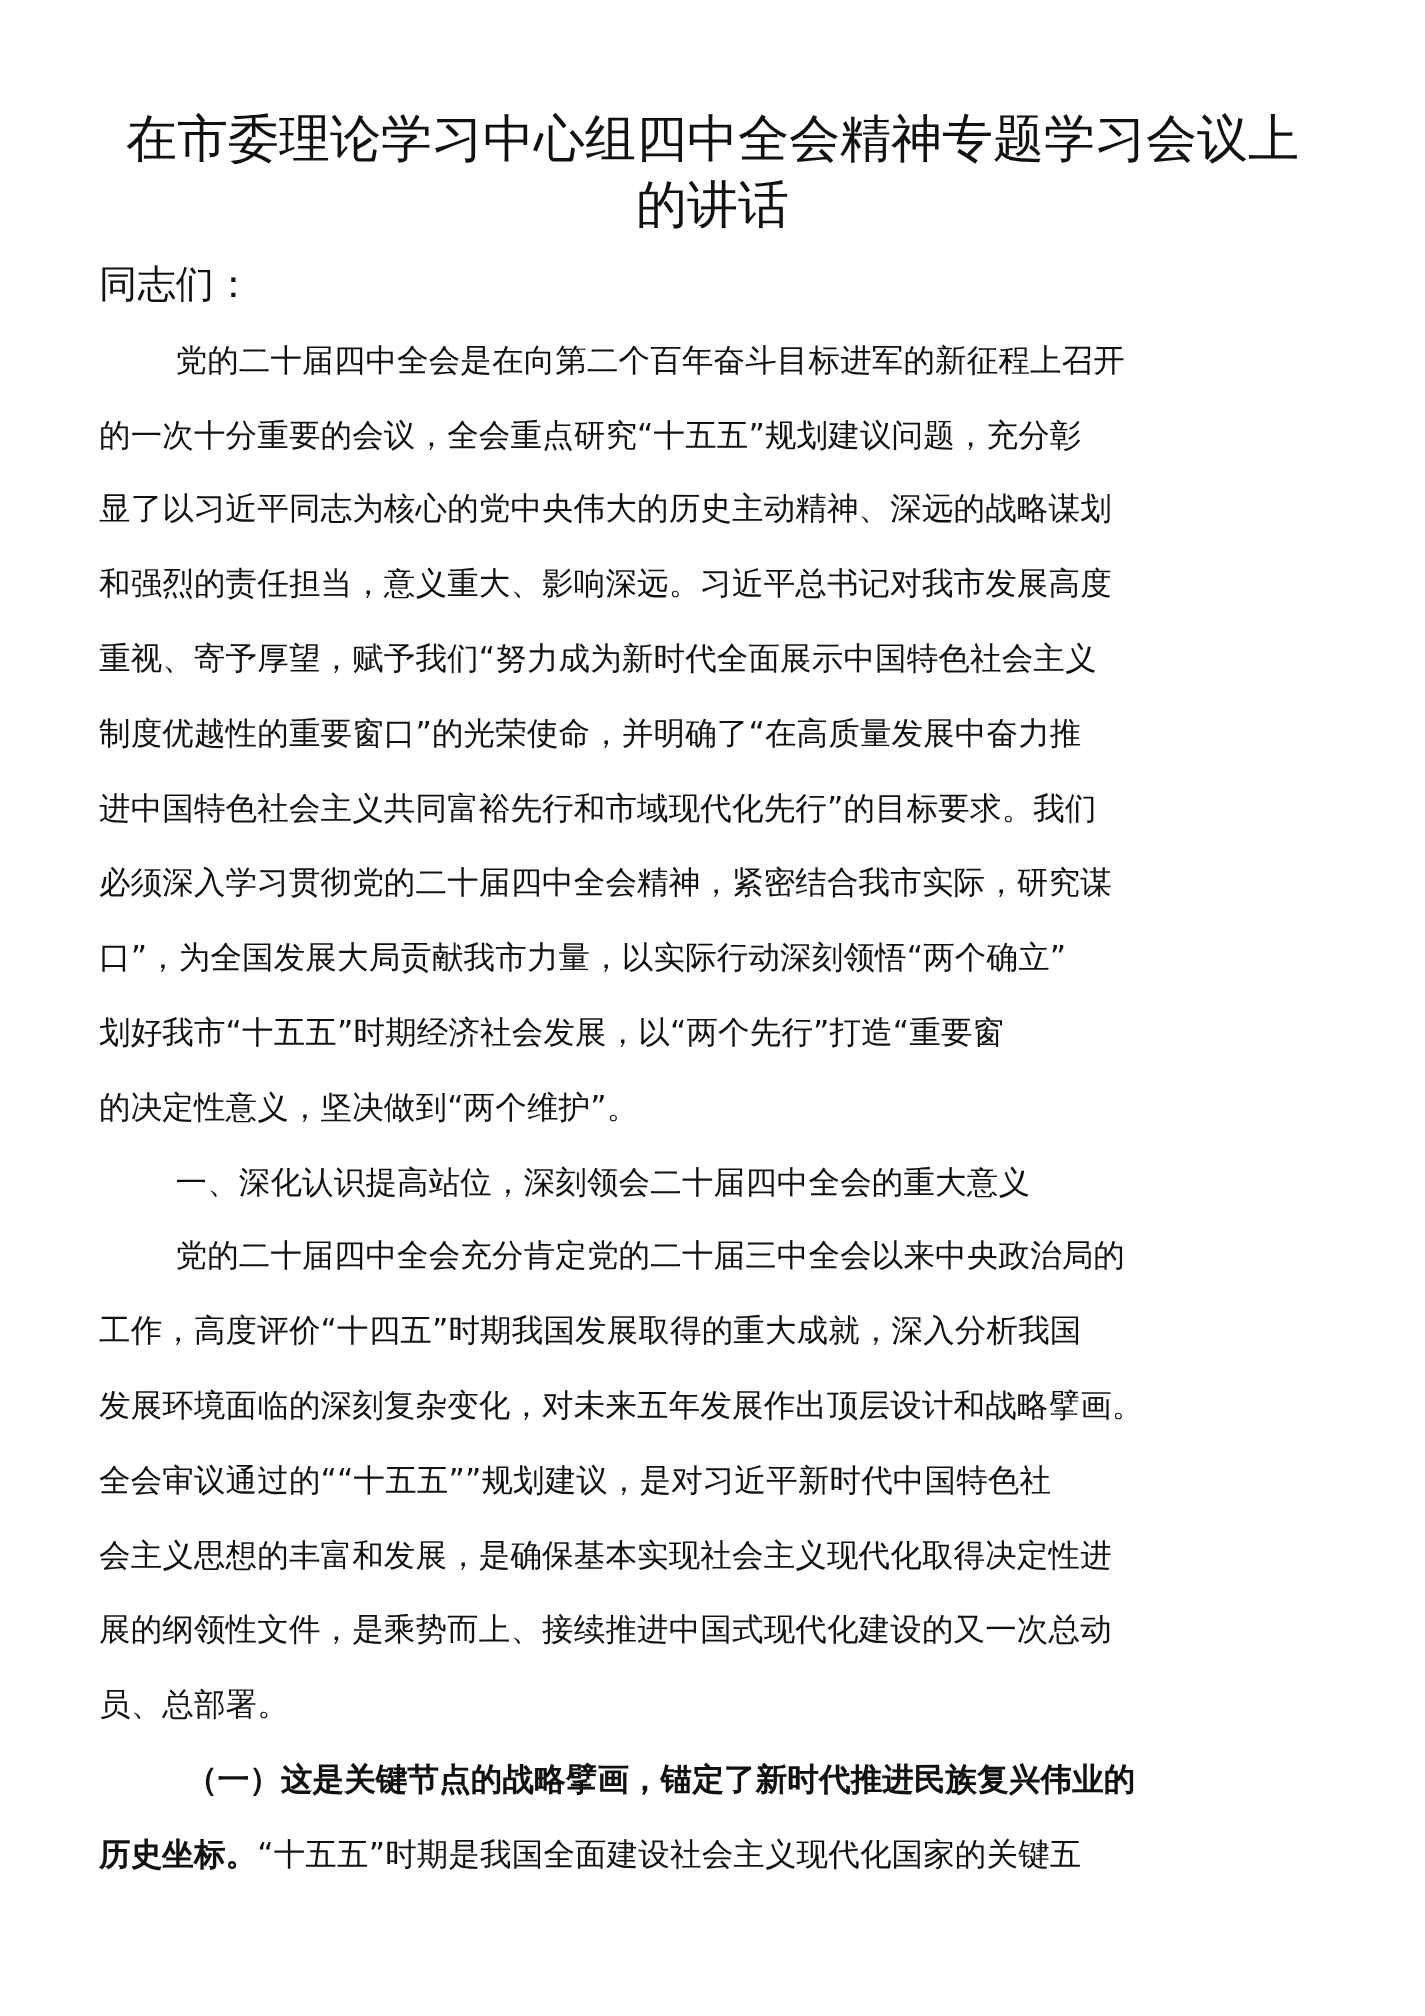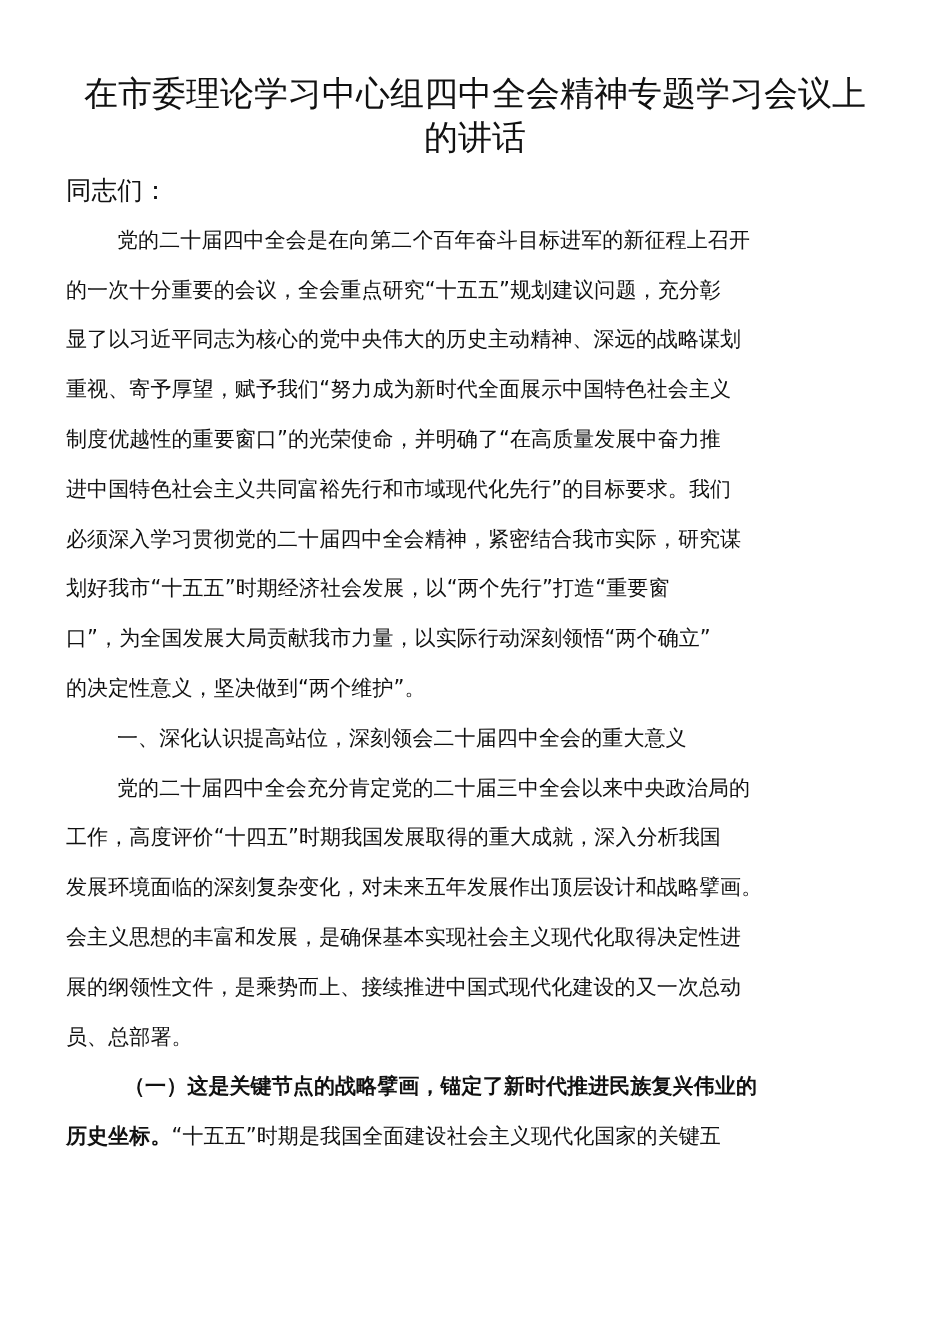--- a/index.html
+++ b/index.html
@@ -73,35 +73,37 @@
     <span class="tl">的讲话</span>
   </h1>
 
   <div class="body">
     <span class="line salutation">同志们：</span>
 
     <div>
       <span class="line indent">党的二十届四中全会是在向第二个百年奋斗目标进军的新征程上召开</span>
       <span class="line">的一次十分重要的会议，全会重点研究“十五五”规划建议问题，充分彰</span>
       <span class="line">显了以习近平同志为核心的党中央伟大的历史主动精神、深远的战略谋划</span>
+      <span class="line">和强烈的责任担当，意义重大、影响深远。习近平总书记对我市发展高度</span>
       <span class="line">重视、寄予厚望，赋予我们“努力成为新时代全面展示中国特色社会主义</span>
       <span class="line">制度优越性的重要窗口”的光荣使命，并明确了“在高质量发展中奋力推</span>
       <span class="line">进中国特色社会主义共同富裕先行和市域现代化先行”的目标要求。我们</span>
       <span class="line">必须深入学习贯彻党的二十届四中全会精神，紧密结合我市实际，研究谋</span>
+      <span class="line">口”，为全国发展大局贡献我市力量，以实际行动深刻领悟“两个确立”</span>
       <span class="line">划好我市“十五五”时期经济社会发展，以“两个先行”打造“重要窗</span>
-      <span class="line">口”，为全国发展大局贡献我市力量，以实际行动深刻领悟“两个确立”</span>
       <span class="line">的决定性意义，坚决做到“两个维护”。</span>
     </div>
 
     <span class="line indent">一、深化认识提高站位，深刻领会二十届四中全会的重大意义</span>
 
     <div>
       <span class="line indent">党的二十届四中全会充分肯定党的二十届三中全会以来中央政治局的</span>
       <span class="line">工作，高度评价“十四五”时期我国发展取得的重大成就，深入分析我国</span>
       <span class="line">发展环境面临的深刻复杂变化，对未来五年发展作出顶层设计和战略擘画。</span>
+      <span class="line">全会审议通过的““十五五””规划建议，是对习近平新时代中国特色社</span>
       <span class="line">会主义思想的丰富和发展，是确保基本实现社会主义现代化取得决定性进</span>
       <span class="line">展的纲领性文件，是乘势而上、接续推进中国式现代化建设的又一次总动</span>
       <span class="line">员、总部署。</span>
     </div>
 
     <div>
       <span class="line indent bold" style="padding-left:58px;">（一）这是关键节点的战略擘画，锚定了新时代推进民族复兴伟业的</span>
       <span class="line"><span class="bold">历史坐标。</span><span>“十五五”时期是我国全面建设社会主义现代化国家的关键五</span></span>
     </div>
   </div>

